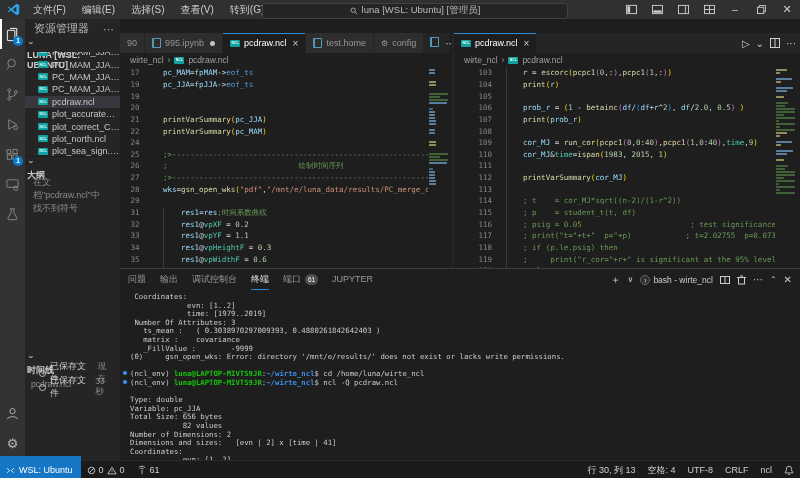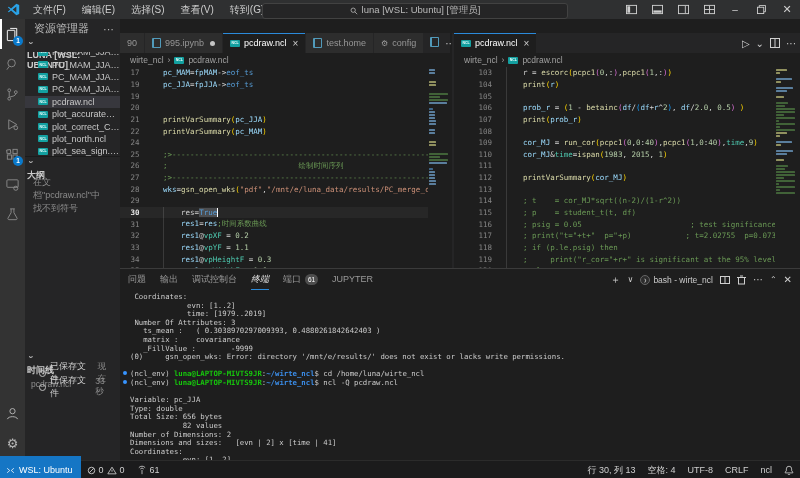--- a/index.html
+++ b/index.html
@@ -83,21 +83,21 @@
   .d{color:#d4d4d4}.v{color:#9cdcfe}.k{color:#569cd6}.f{color:#dcdcaa}.s{color:#ce9178}
   .n{color:#b5cea8}.c{color:#6a9955}.t{color:#4ec9b0}
   .pg{color:#ffd700}.pp{color:#da70d6}.pb{color:#179fff}
   .hl{color:#569cd6;background:rgba(120,124,130,0.45);}
 
   
   .panel{position:absolute;left:120px;top:268px;width:680px;height:192px;background:#1e1e1e;border-top:1px solid #3b3b3b;z-index:5;}
   .panel-head{height:21px;display:flex;align-items:center;padding:0 8px;}
   .ptabs{display:flex;align-items:center;gap:14px;}
   .ptab{display:inline-flex;align-items:center;gap:4px;font-size:9px;color:#9a9a9a;height:21px;line-height:21px;}
-  .ptab.active{color:#e7e7e7;box-shadow:inset 0 -1px 0 #2b8ada;font-style:italic;}
+  .ptab.active{color:#e7e7e7;box-shadow:inset 0 -1px 0 #2b8ada;}
   .pbadge{min-width:11px;height:11px;border-radius:6px;background:#4d4d4d;color:#fff;font-size:6.5px;line-height:11px;text-align:center;padding:0 1px;}
   .panel-actions{margin-left:auto;display:flex;align-items:center;gap:7px;color:#cfcfcf;font-size:10px;}
   .term-name{display:inline-flex;align-items:center;gap:3px;font-size:8.5px;color:#cccccc;}
   .term-ic{width:8px;height:8px;border-radius:50%;background:#2d2d2d;border:1px solid #666;color:#ccc;font-size:5px;
        display:inline-flex;align-items:center;justify-content:center;font-family:"DejaVu Sans Mono",monospace;}
   .term{position:absolute;left:0;right:0;top:23px;bottom:0;overflow:hidden;padding-left:10px;}
   .trow{height:8.6px;white-space:pre;font-family:"DejaVu Sans Mono",monospace;font-size:7.3px;color:#cccccc;position:relative;}
   .tdot{position:absolute;left:-7px;top:2px;width:4px;height:4px;border-radius:50%;background:#3794ff;}
   .td{color:#cccccc}.tg{color:#16c60c;font-weight:bold}.tb{color:#3b8eea;font-weight:bold}
 
@@ -387,24 +387,20 @@
         <span class="lc"><span class="c">;&gt;------------------------------------------------------------------------</span></span>
       </div>
       <div class="cl">
         <span class="ln">28</span>
         <span class="lc"><span class="v">wks</span><span class="d">=</span><span class="f">gsn_open_wks</span><span class="pg">(</span><span class="s">"pdf"</span><span class="d">,</span><span class="s">"/mnt/e/luna_data/results/PC_merge_cor</span></span>
       </div>
       <div class="cl">
         <span class="ln">29</span>
         <span class="lc"></span>
       </div>
-      <div class="cl cur">
-        <span class="ln">30</span>
-        <span class="lc"><span class="d">    res=</span><span class="hl">True</span><span class="caret"></span></span>
-      </div>
       <div class="cl">
         <span class="ln">31</span>
         <span class="lc"><span class="d">    </span><span class="v">res1</span><span class="d">=</span><span class="v">res</span><span class="c">;时间系数曲线</span></span>
       </div>
       <div class="cl">
         <span class="ln">32</span>
         <span class="lc"><span class="d">    </span><span class="v">res1</span><span class="d">@</span><span class="t">vpXF</span><span class="d"> = </span><span class="n">0.2</span></span>
       </div>
       <div class="cl">
         <span class="ln">33</span>
@@ -667,22 +663,22 @@
       <div class="trow"><span class="td">             time: [1979..2019]</span></div>
       <div class="trow"><span class="td"> Number Of Attributes: 3</span></div>
       <div class="trow"><span class="td">   ts_mean :   ( 0.3038970297009393, 0.4880261842642403 )</span></div>
       <div class="trow"><span class="td">   matrix :    covariance</span></div>
       <div class="trow"><span class="td">   _FillValue :        -9999</span></div>
       <div class="trow"><span class="td">(0)     gsn_open_wks: Error: directory '/mnt/e/results/' does not exist or lacks write permissions.</span></div>
       <div class="trow"></div>
       <div class="trow"><span class="tdot"></span><span class="td">(ncl_env) </span><span class="tg">luna@LAPTOP-MIVTS9JR</span><span class="td">:</span><span class="tb">~/wirte_ncl</span><span class="td">$ cd /home/luna/wirte_ncl</span></div>
       <div class="trow"><span class="tdot"></span><span class="td">(ncl_env) </span><span class="tg">luna@LAPTOP-MIVTS9JR</span><span class="td">:</span><span class="tb">~/wirte_ncl</span><span class="td">$ ncl -Q pcdraw.ncl</span></div>
       <div class="trow"></div>
+      <div class="trow"><span class="td">Type: double</span></div>
       <div class="trow"><span class="td">Variable: pc_JJA</span></div>
-      <div class="trow"><span class="td">Type: double</span></div>
       <div class="trow"><span class="td">Total Size: 656 bytes</span></div>
       <div class="trow"><span class="td">            82 values</span></div>
       <div class="trow"><span class="td">Number of Dimensions: 2</span></div>
       <div class="trow"><span class="td">Dimensions and sizes:   [evn | 2] x [time | 41]</span></div>
       <div class="trow"><span class="td">Coordinates:</span></div>
       <div class="trow"><span class="td">            evn: [1..2]</span></div>
     </div>
 </div>
 
 <div class="statusbar">

